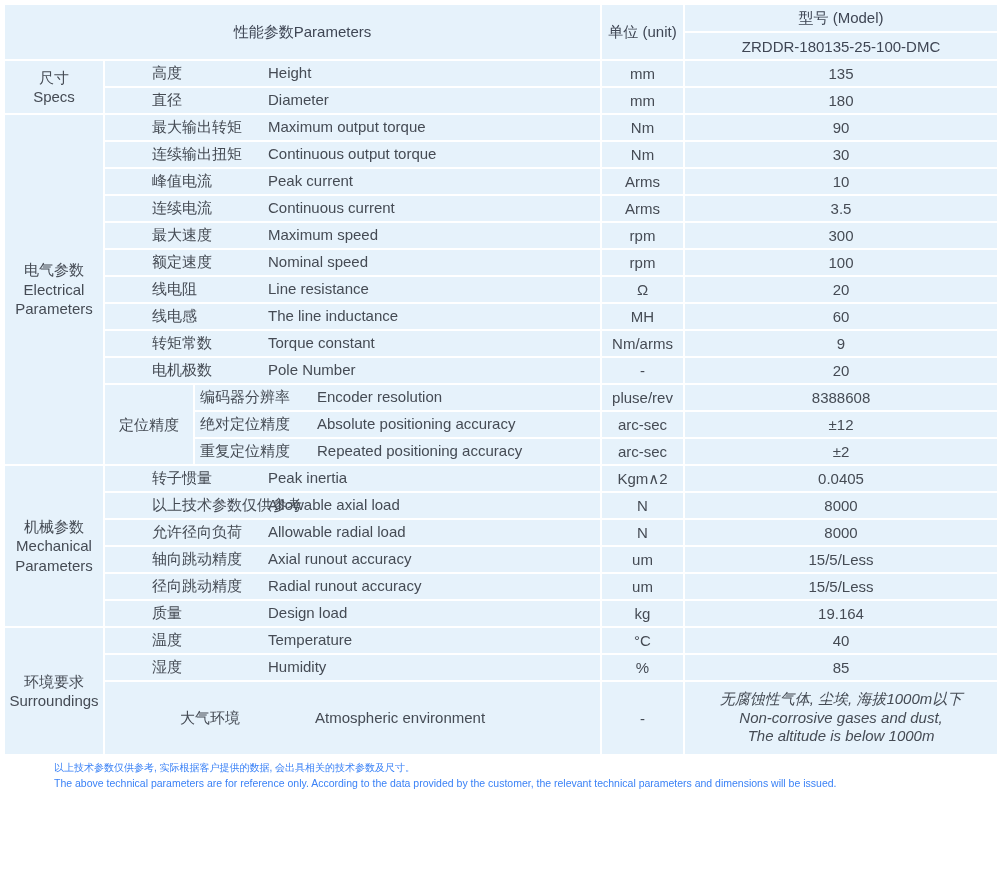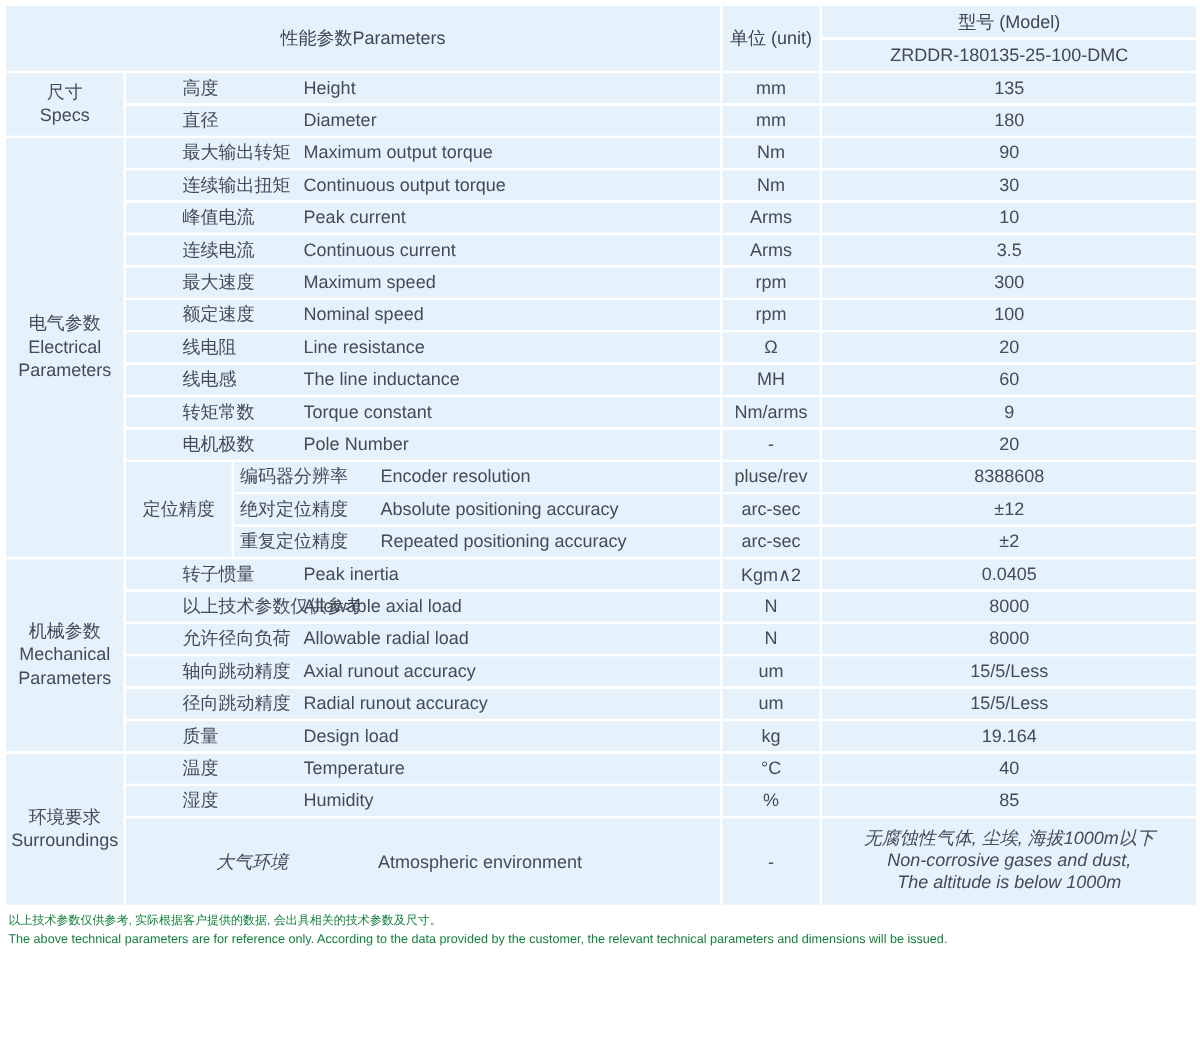--- a/index.html
+++ b/index.html
@@ -34,31 +34,32 @@
   }
   tr.std td { height: 27px; }
   tr.tall td { height: 74px; }
 
   td.group, td.subgrp {
     text-align: center;
     line-height: 1.3;
     font-size: 15px;
   }
   td.cell-label { white-space: nowrap; }
-  .lzh { display: inline-block; width: 148px; padding-left: 47px; }
+  .lzh { display: inline-block; width: 163px; padding-left: 47px; }
   .lzh-sub { display: inline-block; width: 122px; padding-left: 5px; }
-  .latmo { display: inline-block; width: 210px; text-align: center; font-style: italic; }
+  .latmo { display: inline-block; width: 210px; text-align: center; }
   .len { display: inline-block; }
 
   td.unit, td.val { text-align: center; }
   td.val .vline { line-height: 1.26; font-style: italic; }
 
   .footnote {
     padding: 4px 0 0 4px;
-    color: #15803d;
+    color: #3b82f6;
+    margin-left: 47px;
   }
   .footnote .fzh { font-size: 10px; line-height: 1.6; }
   .footnote .fen { font-size: 10.5px; line-height: 1.5; }
 </style>
 </head>
 <body>
 
 <div class="wrap">
 <table class="spec">
   <colgroup>

